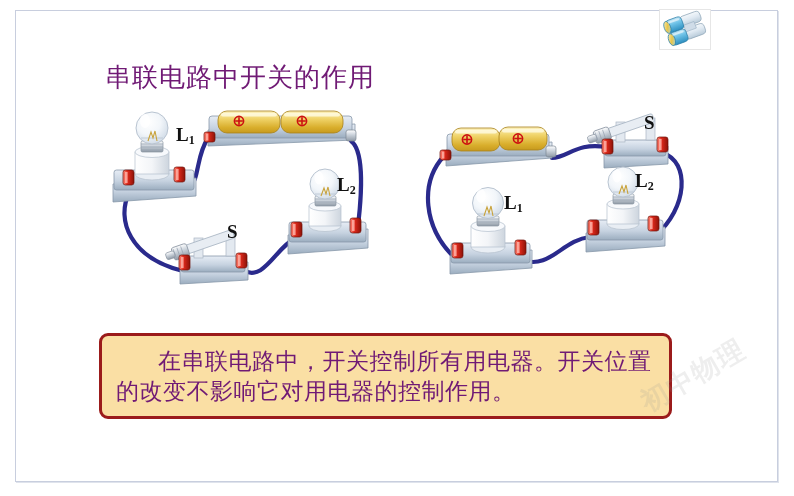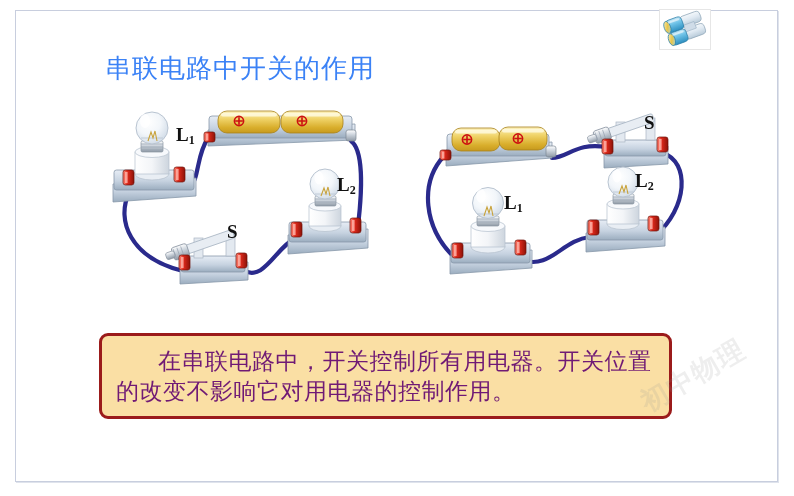--- a/index.html
+++ b/index.html
@@ -25,24 +25,24 @@
     background: #ffffff;
     border: 1px solid #c8cede;
     box-shadow: 1px 1px 0 #dfe3ec;
     box-sizing: border-box;
   }
 
   
   #slide-title {
     position: absolute;
     left: 105px;
-    top: 53px;
+    top: 62px;
     font-size: 26px;
     line-height: 32px;
-    color: #3b82f6;
+    color: #701a75;
     letter-spacing: 1px;
     white-space: nowrap;
   }
 
   
   #binoculars-icon {
     position: absolute;
     left: 659px;
     top: 9px;
     width: 52px;

